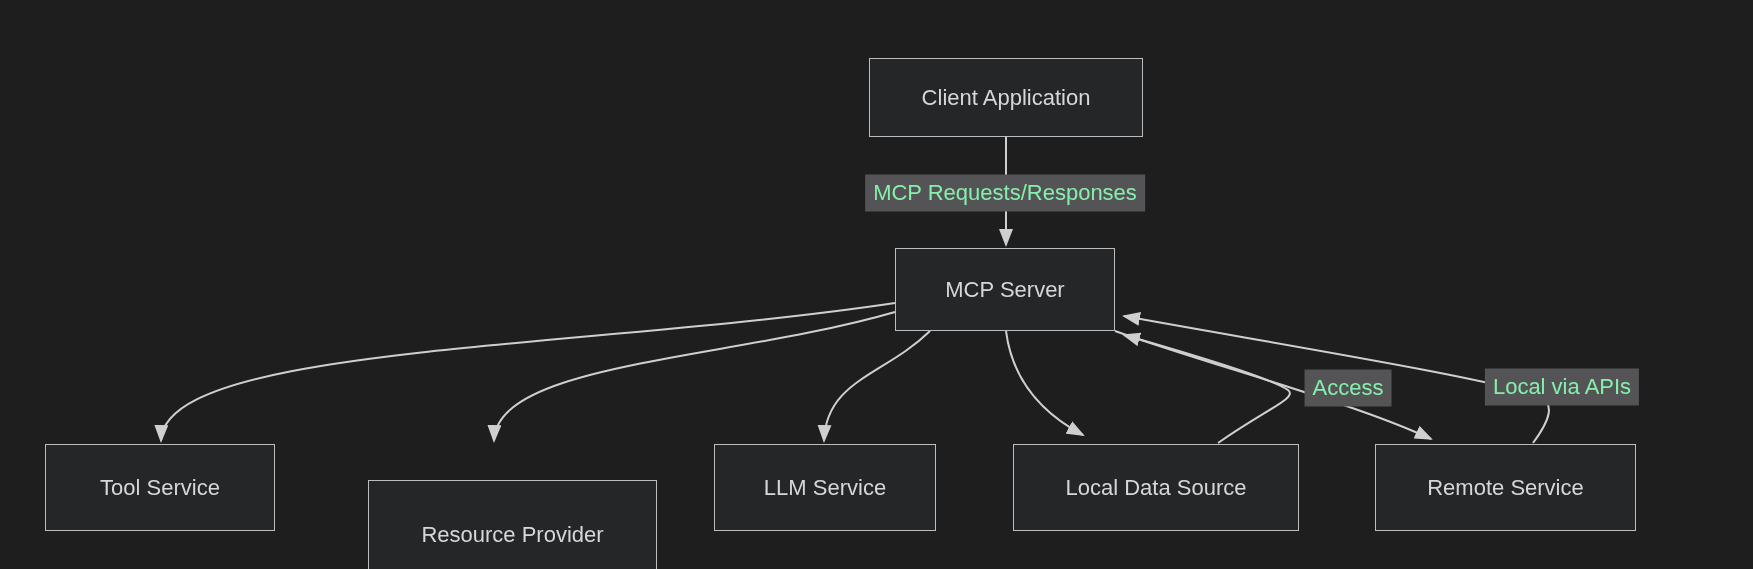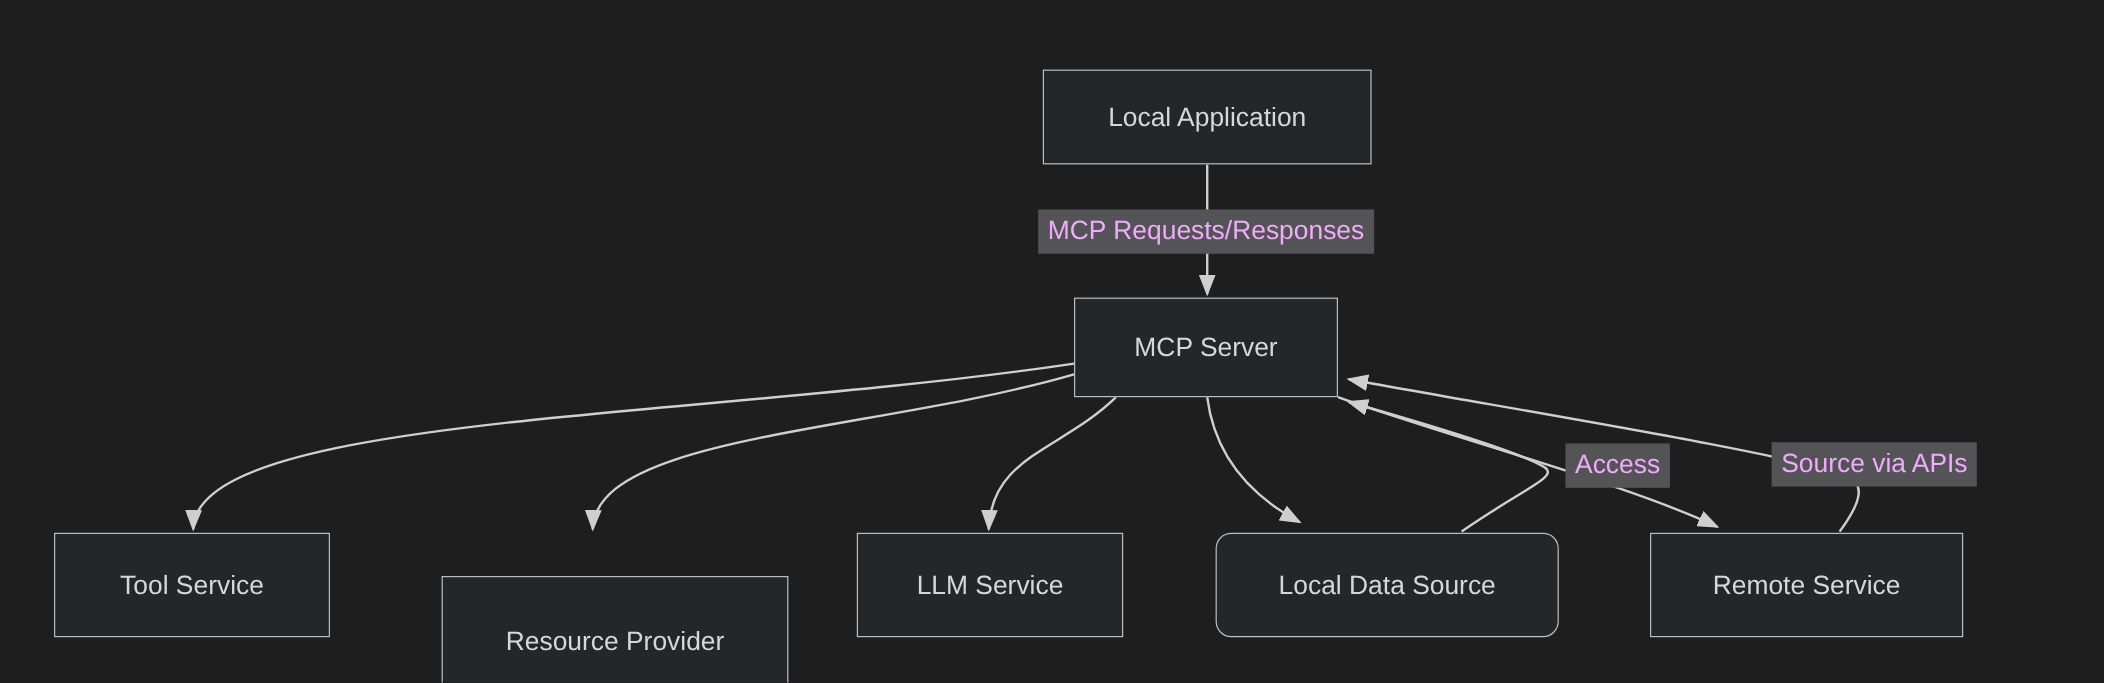--- a/index.html
+++ b/index.html
@@ -27,32 +27,32 @@
     color:var(--text);
     display:flex;align-items:center;justify-content:center;
     font-size:22px;
     text-align:center;
     white-space:nowrap;
   }
   .edge-label{
     position:absolute;
     transform:translate(-50%,-50%);
     background:var(--edge-label-bg);
-    color:#f0abfc;
+    color:#86efac;
     font-size:22px;
     line-height:1;
     padding:7px 8px 8px 8px;
     white-space:nowrap;
   }
   .n-client  {left:869px; top:58px;  width:274px; height:79px;}
   .n-mcp     {left:895px; top:248px; width:220px; height:83px;text-align:right;}
   .n-tool    {left:45px;  top:444px; width:230px; height:87px;}
   .n-resource{left:368px; top:444px; width:289px; height:109px;margin-top:36px;}
   .n-llm     {left:714px; top:444px; width:222px; height:87px;}
-  .n-local   {left:1013px;top:444px; width:286px; height:87px;border-radius:13px;}
+  .n-local   {left:1013px;top:444px; width:286px; height:87px;}
   .n-remote  {left:1375px;top:444px; width:261px; height:87px;}
   .l-mcp-req {left:1005px;top:193px;}
   .l-access  {left:1348px;top:388px;}
   .l-apis    {left:1562px;top:387px;}
   .edge{stroke:var(--edge-line);stroke-width:2;fill:none;}
 </style>
 </head>
 <body>
 
 <div id="canvas">
@@ -67,21 +67,21 @@
     <path class="edge" d="M 895 303 C 580 350 163 345 161 441" marker-end="url(#arrow)"></path>
     <path class="edge" d="M 895 312 C 730 360 496 362 494 441" marker-end="url(#arrow)"></path>
     <path class="edge" d="M 930 331 C 885 375 826 380 824 441" marker-end="url(#arrow)"></path>
     <path class="edge" d="M 1006 331 C 1012 378 1040 412 1083 435" marker-end="url(#arrow)"></path>
     <path class="edge" d="M 1218 443 C 1268 408 1298 398 1288 390 C 1278 383 1240 368 1124 335" marker-end="url(#arrow)"></path>
     <path class="edge" d="M 1115 331 C 1210 365 1355 403 1431 439" marker-end="url(#arrow)"></path>
     <path class="edge" d="M 1533 443 C 1550 420 1556 403 1538 396 C 1490 378 1260 341 1124 316" marker-end="url(#arrow)"></path>
   </svg>
 
   <div class="node n-client">
-    <span>Local Application</span>
+    <span>Client Application</span>
   </div>
   <div class="node n-mcp">
     <span>MCP Server</span>
   </div>
   <div class="node n-tool">
     <span>Tool Service</span>
   </div>
   <div class="node n-resource">
     <span>Resource Provider</span>
   </div>
@@ -90,15 +90,15 @@
   </div>
   <div class="node n-local">
     <span>Local Data Source</span>
   </div>
   <div class="node n-remote">
     <span>Remote Service</span>
   </div>
 
   <div class="edge-label l-mcp-req">MCP Requests/Responses</div>
   <div class="edge-label l-access">Access</div>
-  <div class="edge-label l-apis">Source via APIs</div>
+  <div class="edge-label l-apis">Local via APIs</div>
 
 </div>
 
 </body></html>

